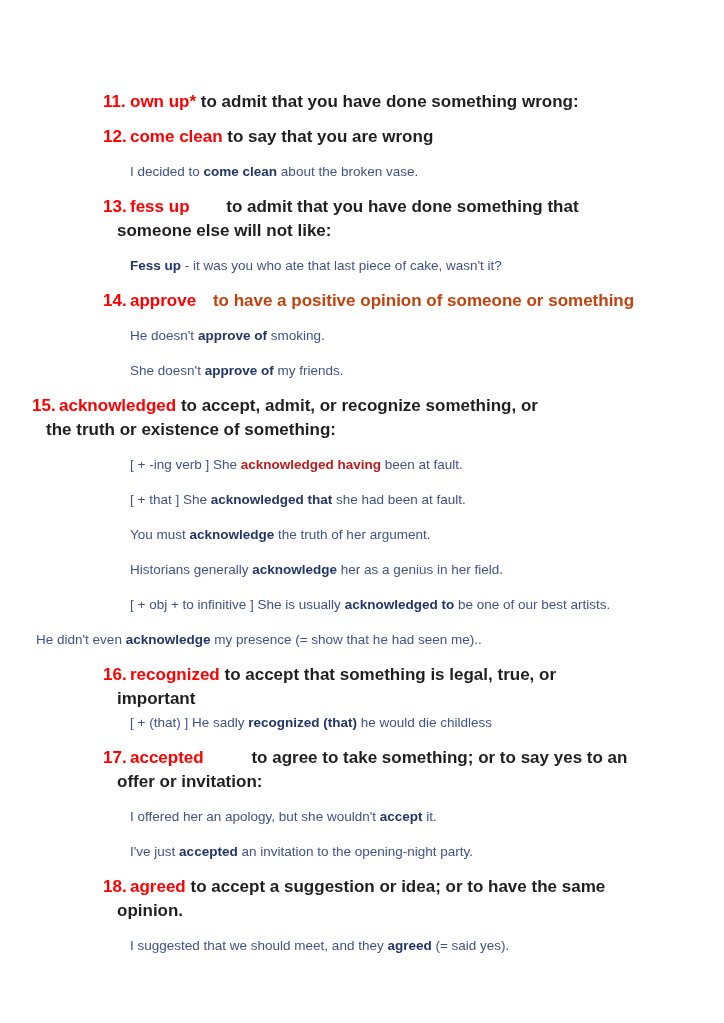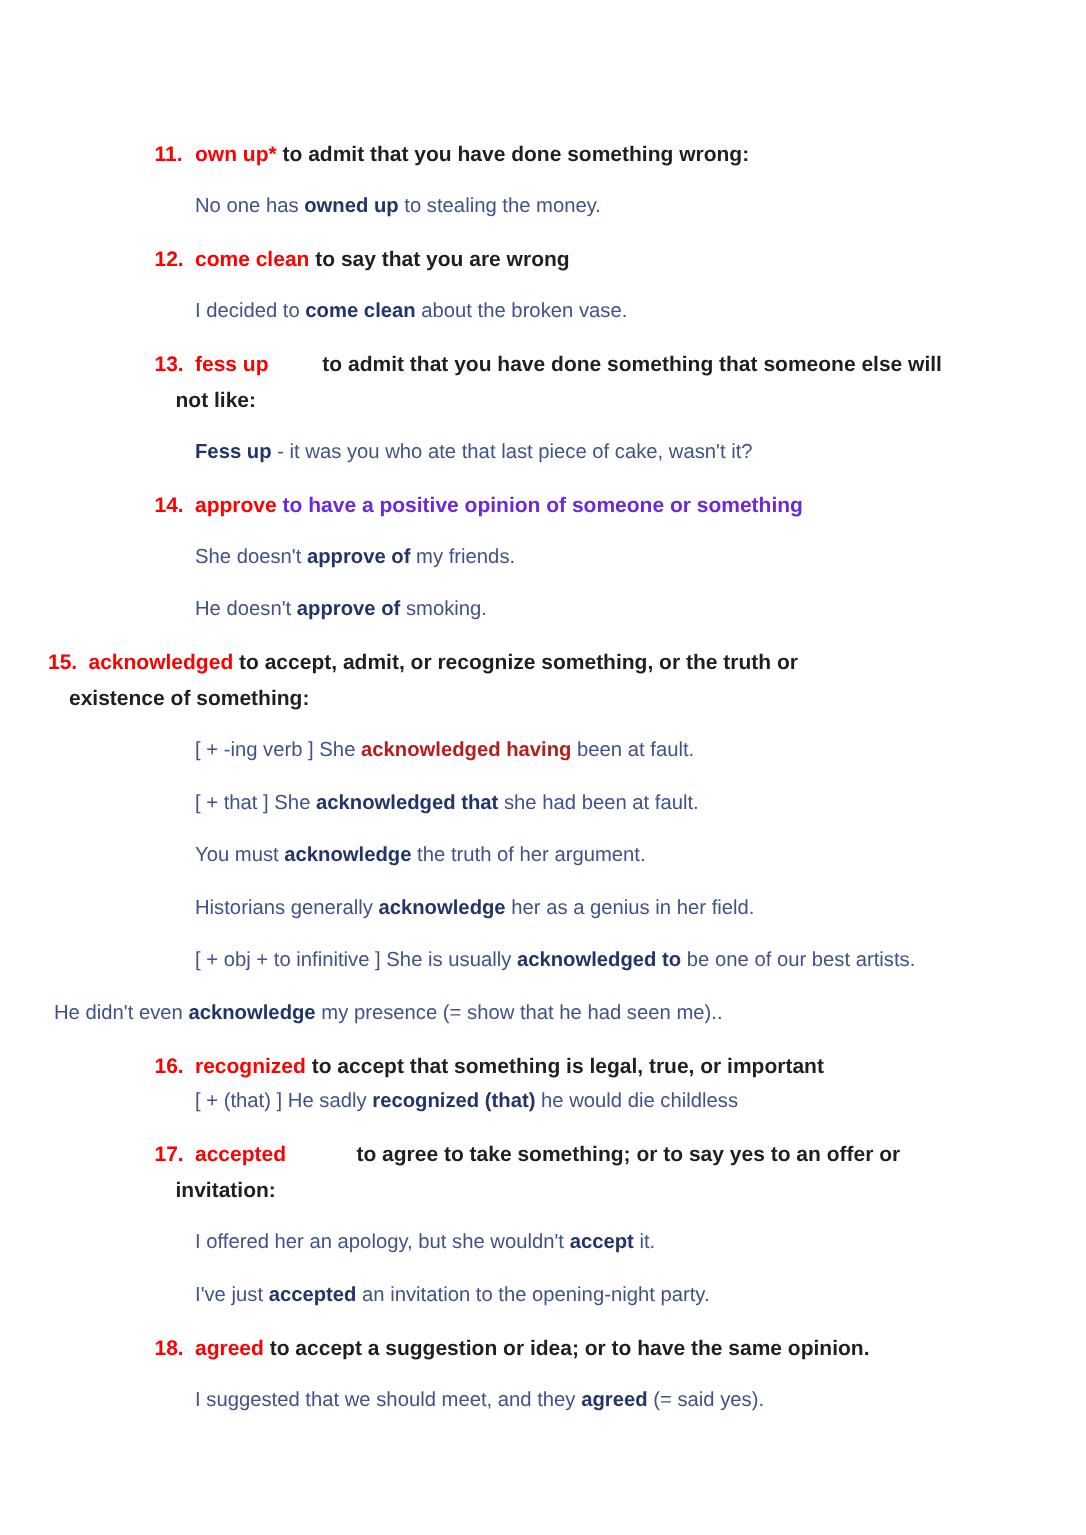--- a/index.html
+++ b/index.html
@@ -21,21 +21,21 @@
     overflow: hidden;
   }
   .vocab-list { }
   .vocab-item { }
   
   .item-heading {
     margin: 0 0 11px 103px;
     padding-left: 14px;
     text-indent: -14px;
     max-width: 521px;
-    font-size: 14px;
+    font-size: 17px;
     line-height: 24px;
     font-weight: bold;
   }
   .item-number {
     display: inline-block;
     width: 27px;
     text-indent: 0;
   }
   .example {
     margin: 0 0 11px 130px;
@@ -52,34 +52,33 @@
     margin-top: -11px;
   }
 </style>
 </head>
 <body>
 
 <main class="page">
   <section class="vocab-list" id="vocab-list">
       <article class="vocab-item">
         <p class="item-heading" style="color: rgb(31, 31, 35);"><span class="item-number" style="color: rgb(255, 0, 0);">11.</span><span class="item-term" style="color: rgb(255, 0, 0);">own up*</span> <span class="item-definition" style="color: rgb(31, 31, 35);">to admit that you have done something wrong:</span></p>
-        <p class="example" style="color: rgb(65, 82, 138);"><span class="seg">No one has </span><span class="seg-bold" style="color: rgb(34, 53, 106);">owned up</span><span class="seg"> to stealing the money.</span></p>
       </article>
       <article class="vocab-item">
         <p class="item-heading" style="color: rgb(31, 31, 35);"><span class="item-number" style="color: rgb(255, 0, 0);">12.</span><span class="item-term" style="color: rgb(255, 0, 0);">come clean</span> <span class="item-definition" style="color: rgb(31, 31, 35);">to say that you are wrong</span></p>
         <p class="example" style="color: rgb(65, 82, 138);"><span class="seg">I decided to </span><span class="seg-bold" style="color: rgb(34, 53, 106);">come clean</span><span class="seg"> about the broken vase.</span></p>
       </article>
       <article class="vocab-item">
         <p class="item-heading" style="color: rgb(31, 31, 35);"><span class="item-number" style="color: rgb(255, 0, 0);">13.</span><span class="item-term" style="color: rgb(255, 0, 0);">fess up</span> <span class="item-definition" style="color: rgb(31, 31, 35); margin-left: 32px;">to admit that you have done something that someone else will not like:</span></p>
         <p class="example" style="color: rgb(65, 82, 138);"><span class="seg-bold" style="color: rgb(34, 53, 106);">Fess up</span><span class="seg"> - it was you who ate that last piece of cake, wasn't it?</span></p>
       </article>
       <article class="vocab-item">
-        <p class="item-heading" style="color: rgb(31, 31, 35);"><span class="item-number" style="color: rgb(255, 0, 0);">14.</span><span class="item-term" style="color: rgb(255, 0, 0);">approve</span> <span class="item-definition" style="color: #6d28d9;">to have a positive opinion of someone or something</span></p>
+        <p class="item-heading" style="color: rgb(31, 31, 35);"><span class="item-number" style="color: rgb(255, 0, 0);">14.</span><span class="item-term" style="color: rgb(255, 0, 0);">approve</span> <span class="item-definition" style="color: #c2410c; margin-left: 12px;">to have a positive opinion of someone or something</span></p>
+        <p class="example" style="color: rgb(65, 82, 138);"><span class="seg">He doesn't </span><span class="seg-bold" style="color: rgb(34, 53, 106);">approve of</span><span class="seg"> smoking.</span></p>
         <p class="example" style="color: rgb(65, 82, 138);"><span class="seg">She doesn't </span><span class="seg-bold" style="color: rgb(34, 53, 106);">approve of</span><span class="seg"> my friends.</span></p>
-        <p class="example" style="color: rgb(65, 82, 138);"><span class="seg">He doesn't </span><span class="seg-bold" style="color: rgb(34, 53, 106);">approve of</span><span class="seg"> smoking.</span></p>
       </article>
       <article class="vocab-item">
         <p class="item-heading" style="color: rgb(31, 31, 35); margin-left: 32px;"><span class="item-number" style="color: rgb(255, 0, 0);">15.</span><span class="item-term" style="color: rgb(255, 0, 0);">acknowledged</span> <span class="item-definition" style="color: rgb(31, 31, 35);">to accept, admit, or recognize something, or the truth or existence of something:</span></p>
         <p class="example" style="color: rgb(65, 82, 138);"><span class="seg">[ + -ing verb ] She </span><span class="seg-bold" style="color: #b91c1c; text-align: center;">acknowledged having</span><span class="seg"> been at fault.</span></p>
         <p class="example" style="color: rgb(65, 82, 138);"><span class="seg">[ + that ] She </span><span class="seg-bold" style="color: rgb(34, 53, 106);">acknowledged that</span><span class="seg"> she had been at fault.</span></p>
         <p class="example" style="color: rgb(65, 82, 138);"><span class="seg">You must </span><span class="seg-bold" style="color: rgb(34, 53, 106);">acknowledge</span><span class="seg"> the truth of her argument.</span></p>
         <p class="example" style="color: rgb(65, 82, 138);"><span class="seg">Historians generally </span><span class="seg-bold" style="color: rgb(34, 53, 106);">acknowledge</span><span class="seg"> her as a genius in her field.</span></p>
         <p class="example" style="color: rgb(65, 82, 138);"><span class="seg">[ + obj + to infinitive ] She is usually </span><span class="seg-bold" style="color: rgb(34, 53, 106);">acknowledged to</span><span class="seg"> be one of our best artists.</span></p>
         <p class="example" style="color: rgb(65, 82, 138); margin-left: 36px;"><span class="seg">He didn't even </span><span class="seg-bold" style="color: rgb(34, 53, 106);">acknowledge</span><span class="seg"> my presence (= show that he had seen me)..</span></p>
       </article>

